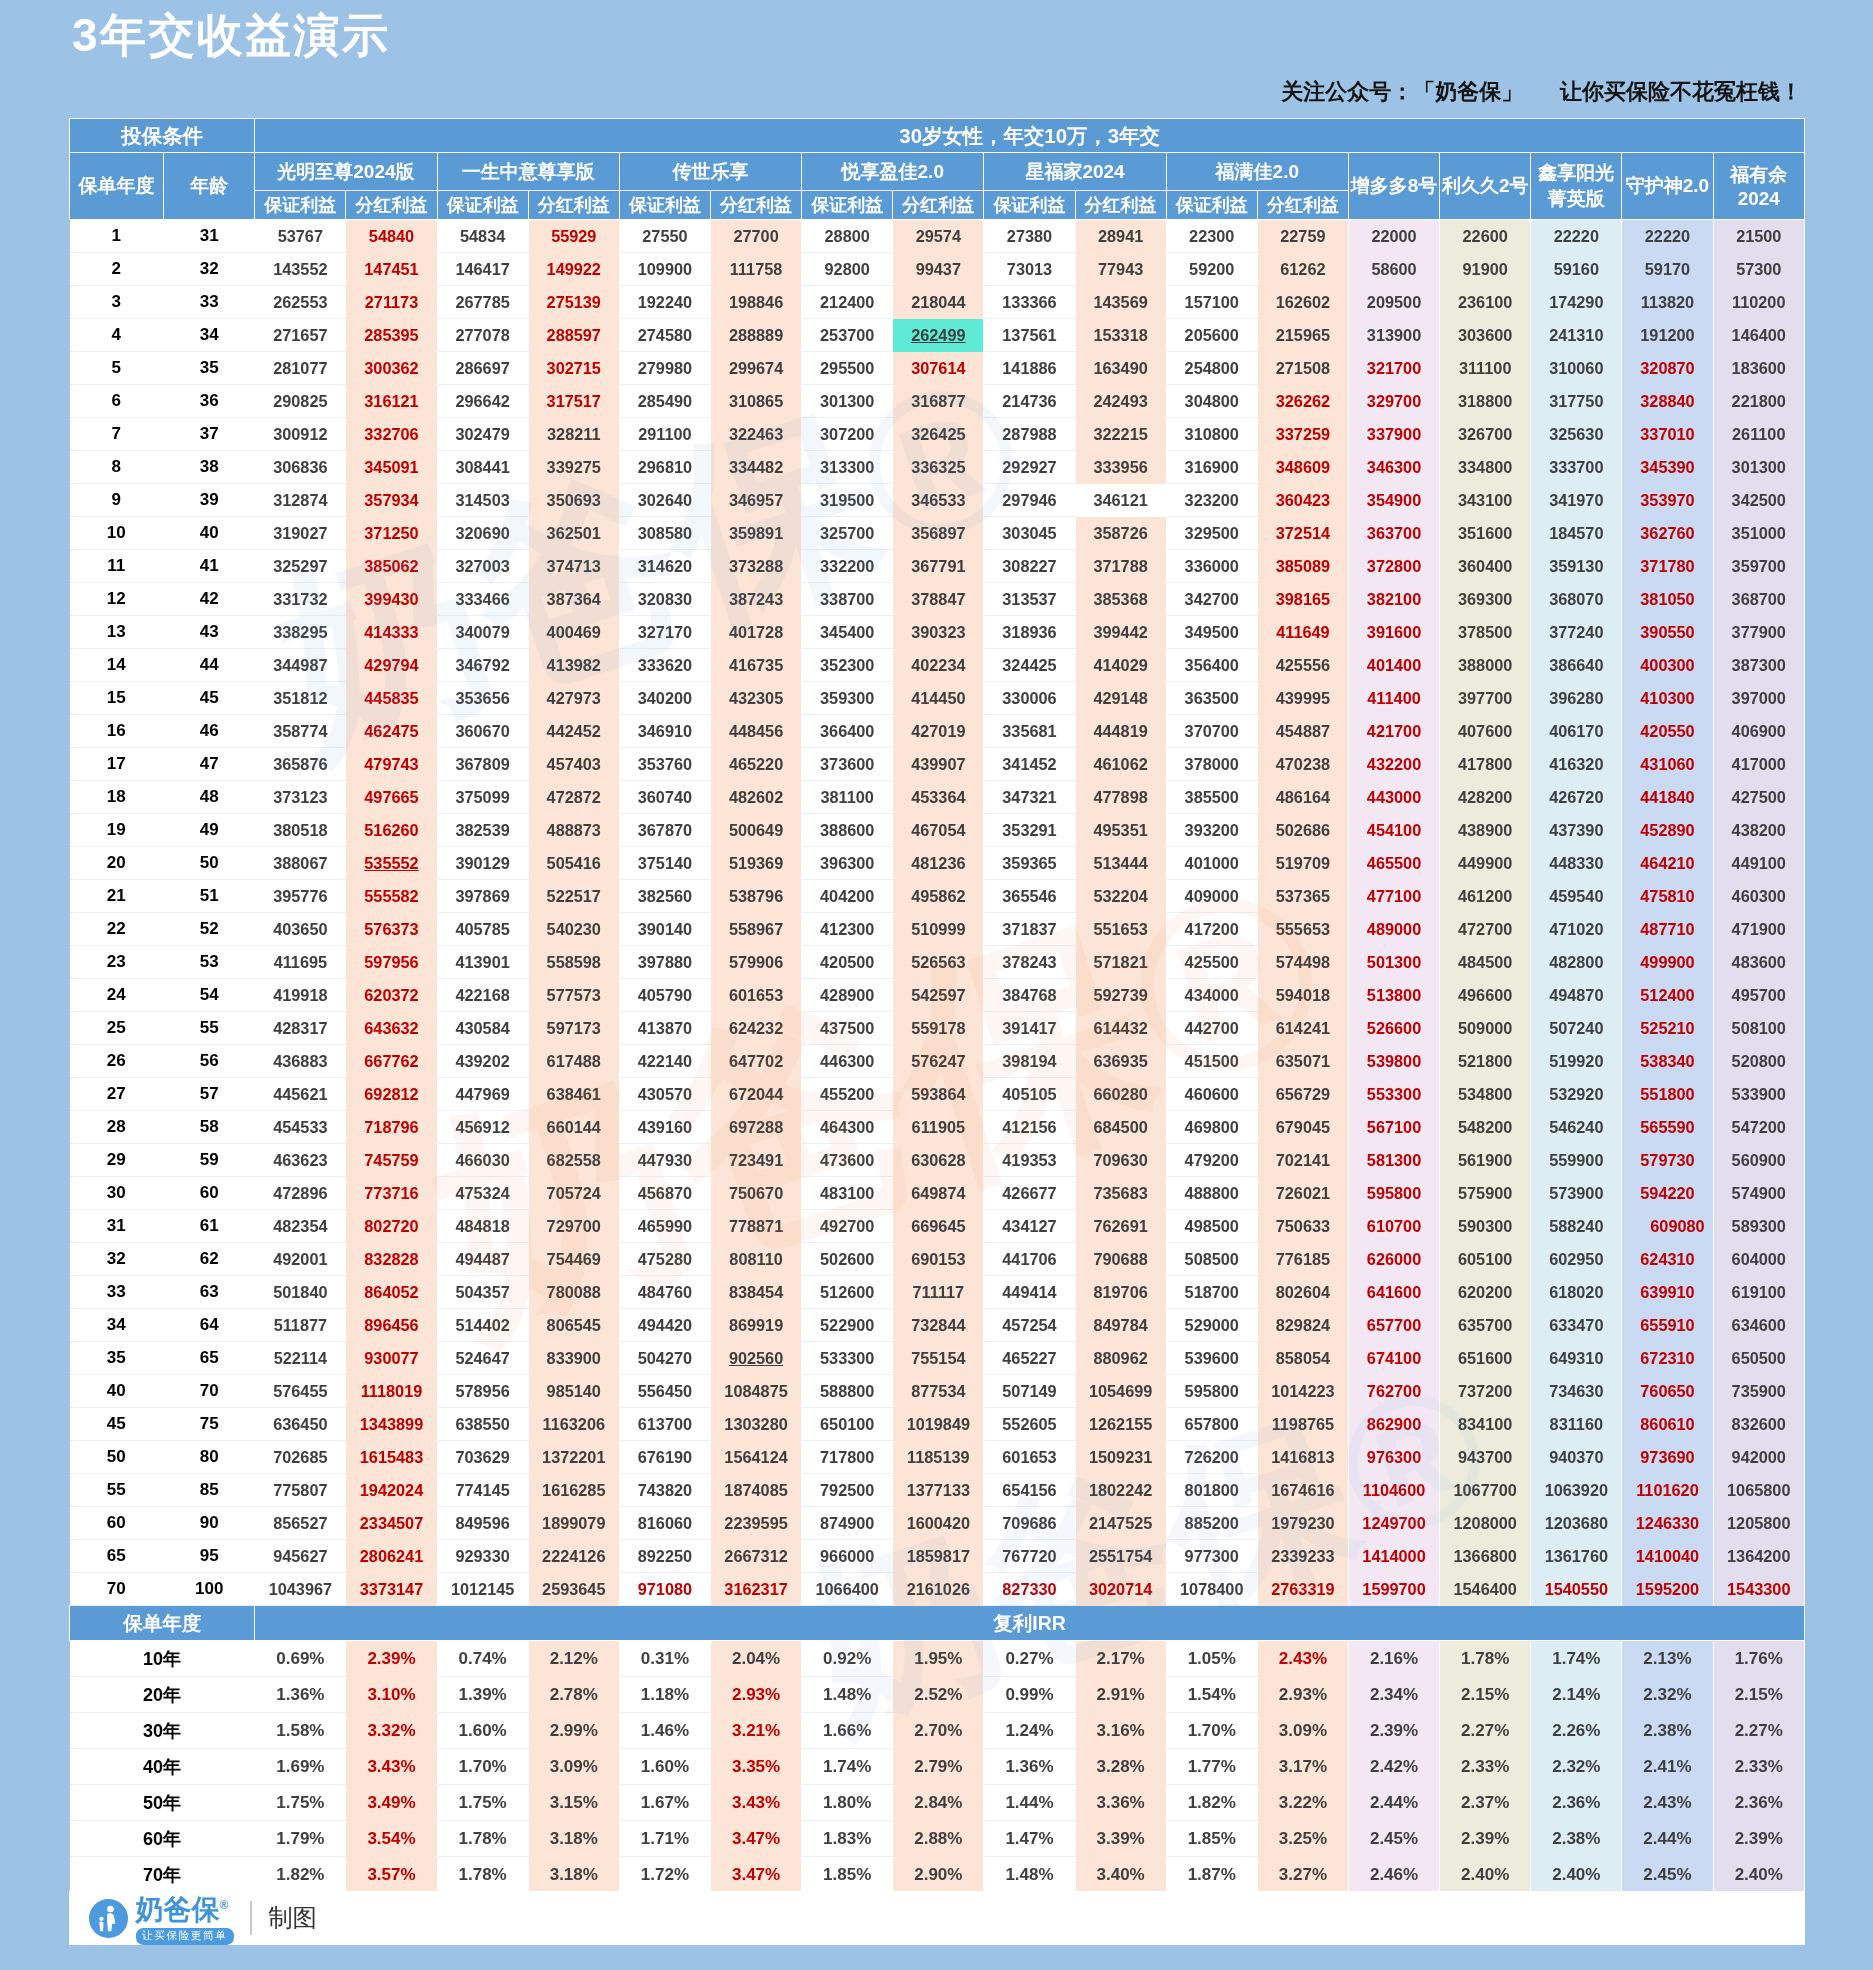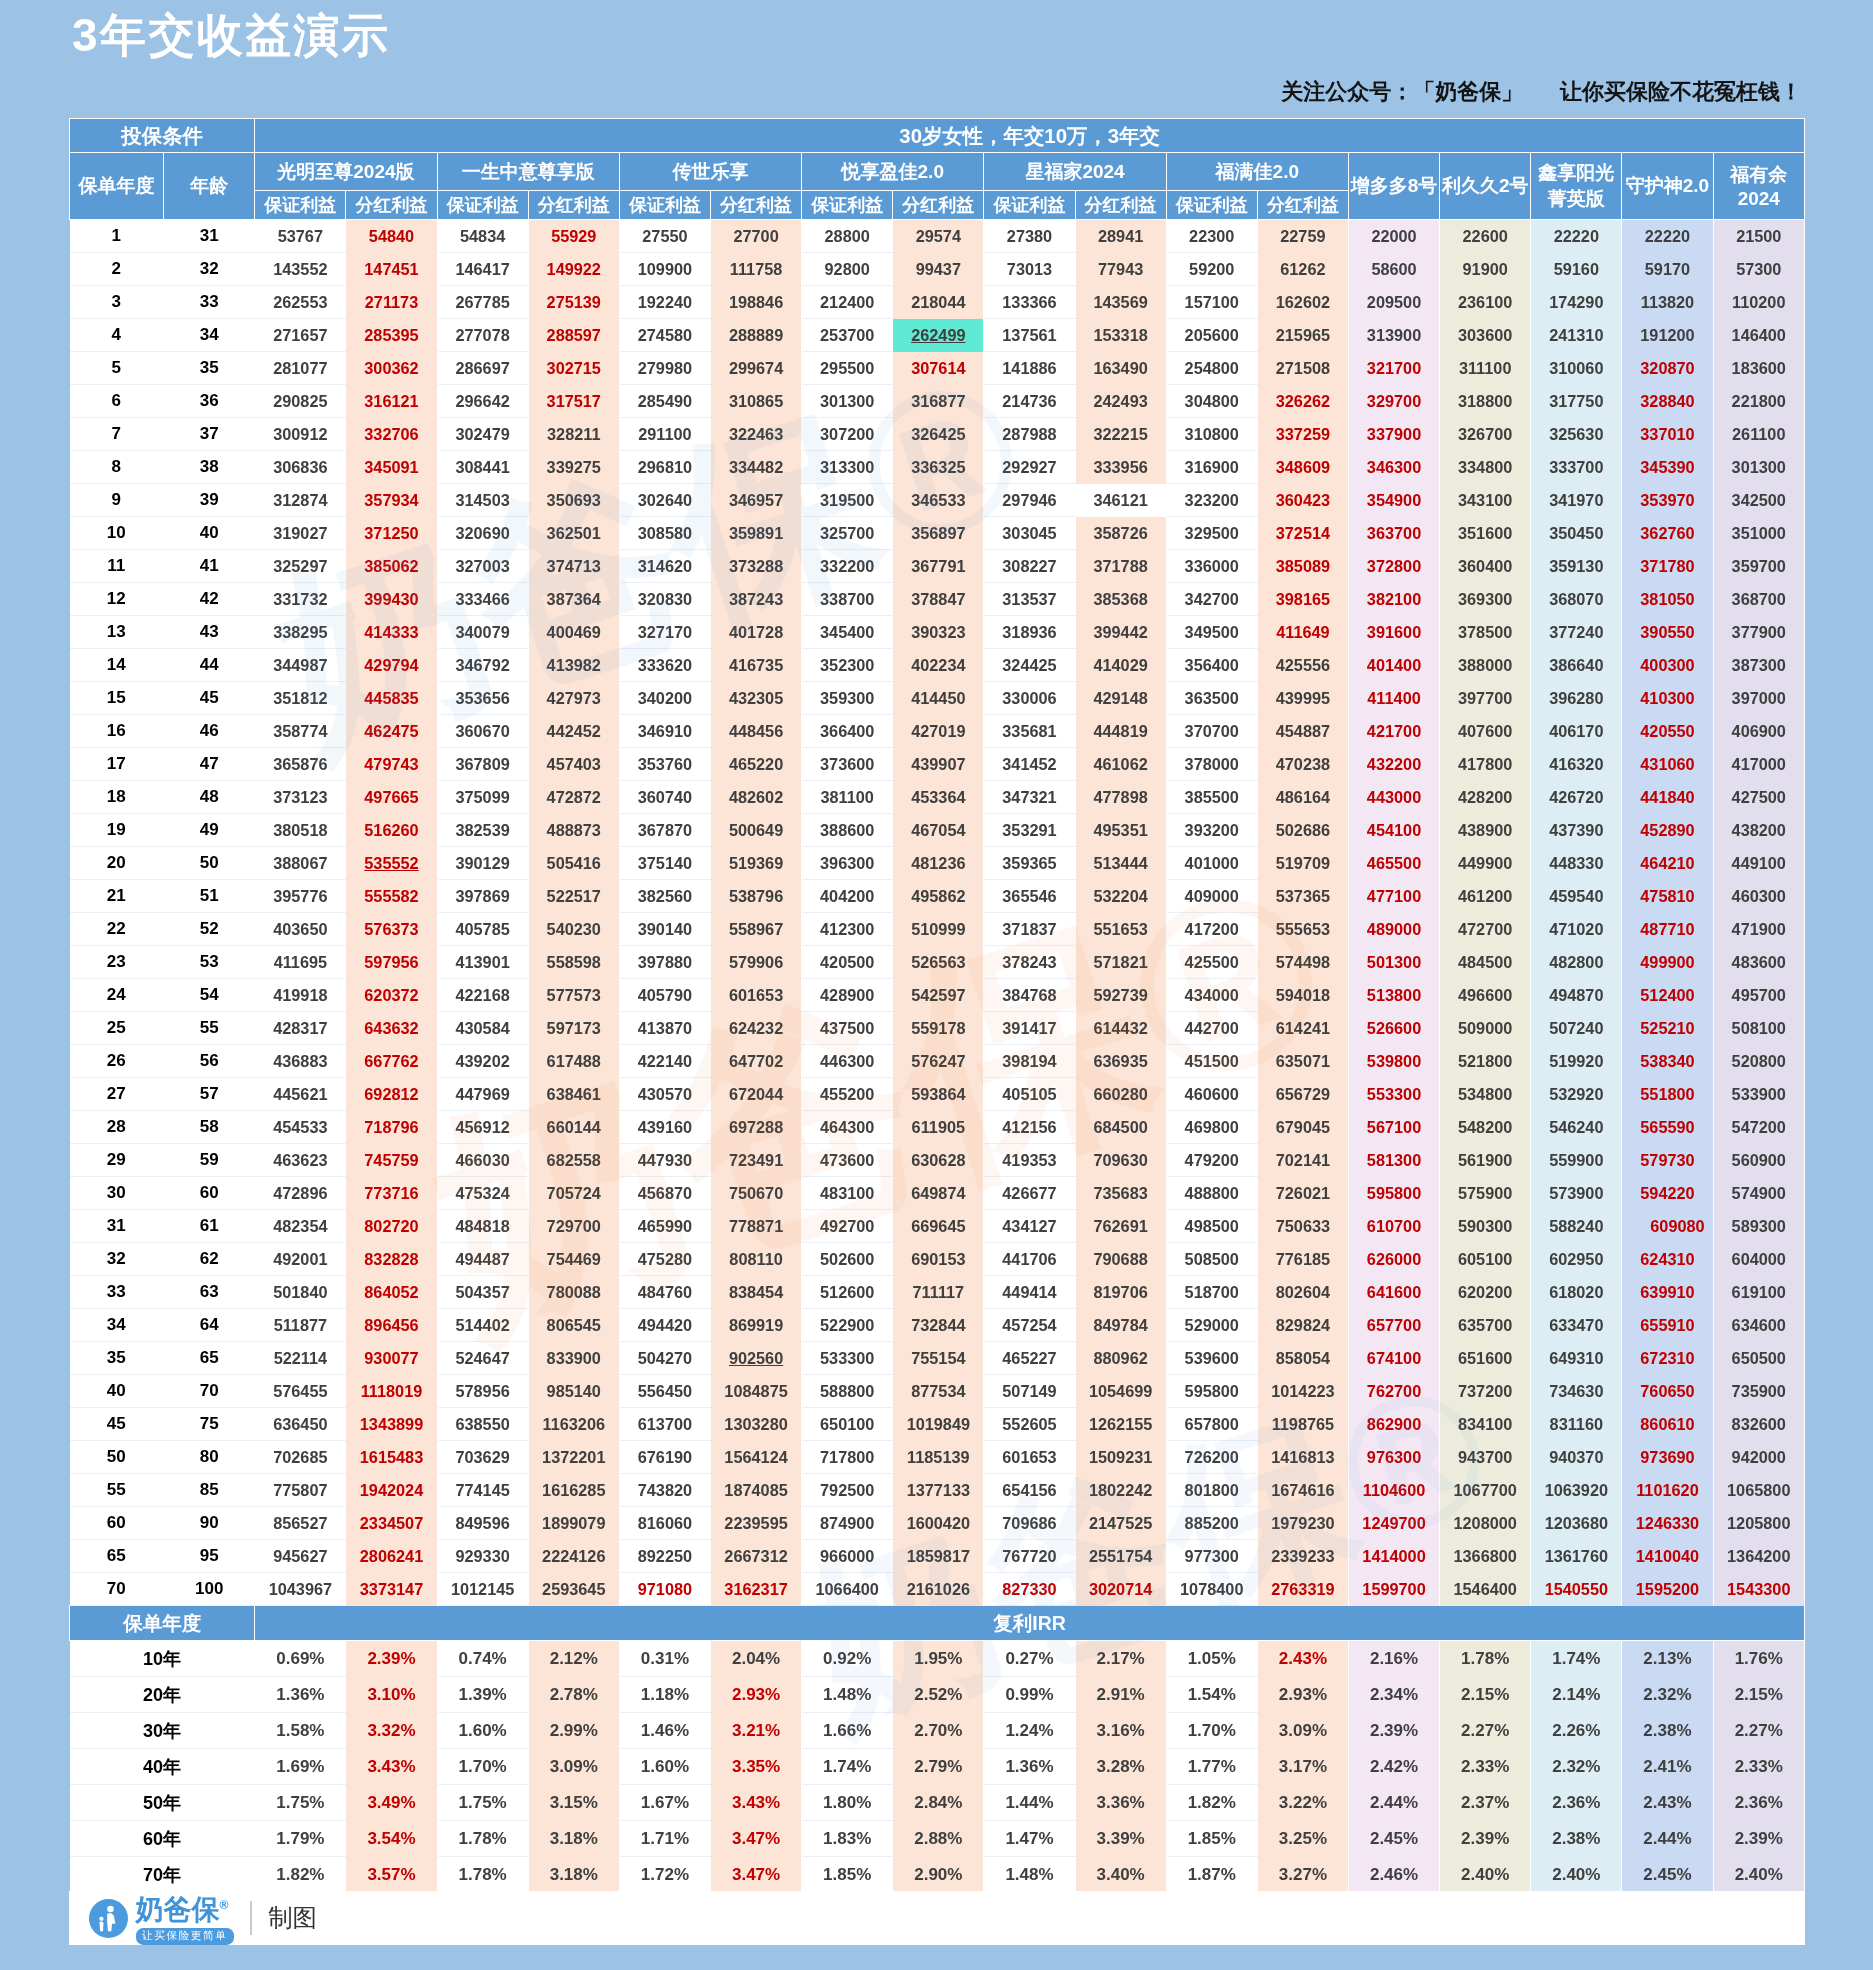--- a/index.html
+++ b/index.html
@@ -317,21 +317,21 @@
           <td>308580</td>
           <td class="tint" style="background: rgb(252, 228, 214);">359891</td>
           <td>325700</td>
           <td class="tint" style="background: rgb(252, 228, 214);">356897</td>
           <td>303045</td>
           <td class="tint" style="background: rgb(252, 228, 214);">358726</td>
           <td>329500</td>
           <td class="hl tint" style="background: rgb(252, 228, 214);">372514</td>
           <td class="hl tint" style="background: rgb(242, 231, 243);">363700</td>
           <td class="tint" style="background: rgb(237, 236, 220);">351600</td>
-          <td class="tint" style="background: rgb(220, 237, 243);">350450</td>
+          <td class="tint" style="background: rgb(220, 237, 243);">184570</td>
           <td class="hl tint" style="background: rgb(201, 218, 242);">362760</td>
           <td class="tint" style="background: rgb(226, 222, 238);">351000</td>
         </tr>
         <tr>
           <td class="ylab">11</td>
           <td class="ylab">41</td>
           <td>325297</td>
           <td class="hl tint" style="background: rgb(252, 228, 214);">385062</td>
           <td>327003</td>
           <td class="tint" style="background: rgb(252, 228, 214);">374713</td>

